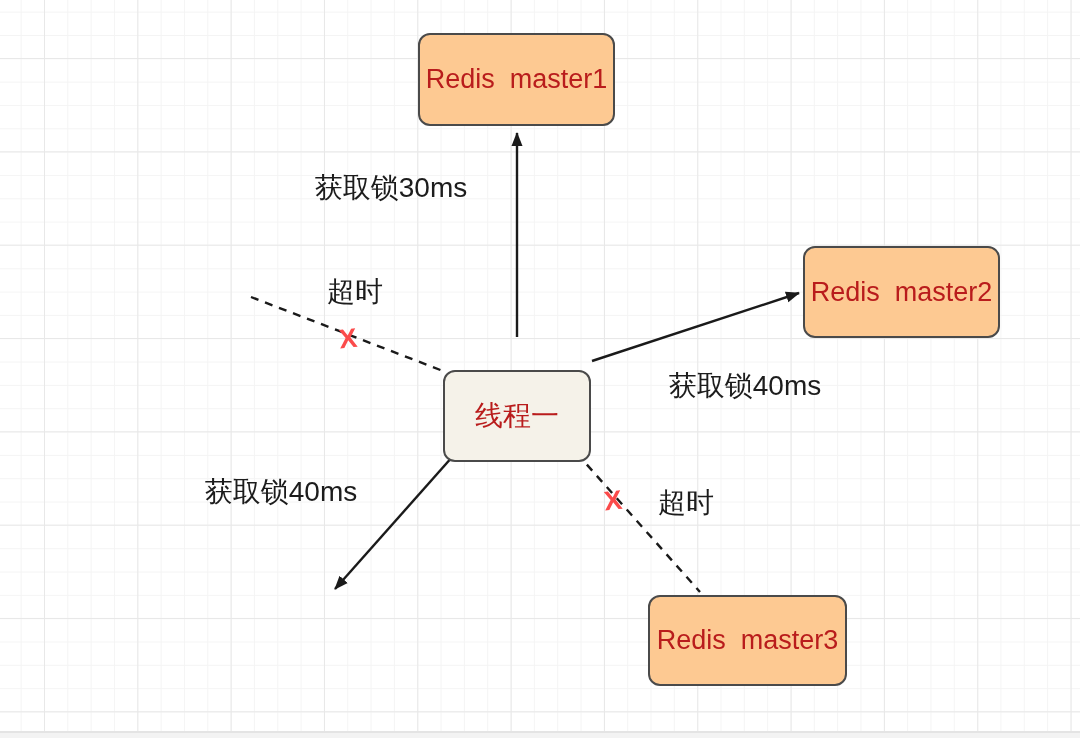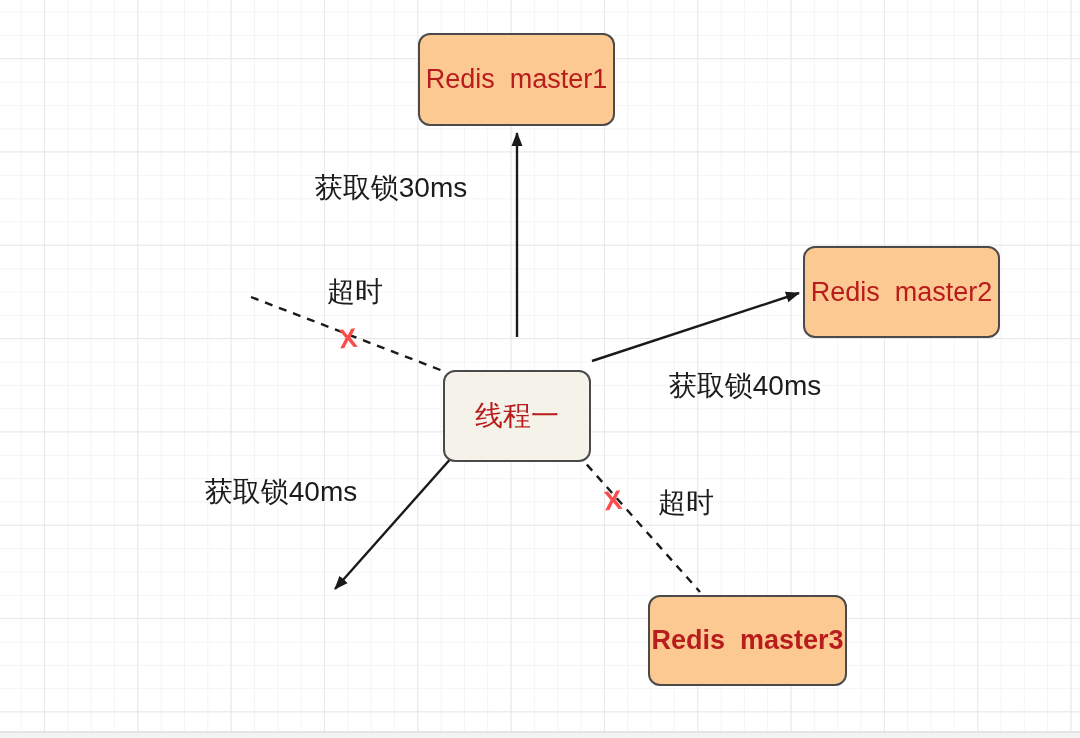--- a/index.html
+++ b/index.html
@@ -86,21 +86,21 @@
   </svg>
 
   <div class="node node--orange" style="left:418px; top:33px; width:197px; height:93px;">
     <span>Redis  master1</span>
   </div>
 
   <div class="node node--orange" style="left:803px; top:246px; width:197px; height:92px;">
     <span>Redis  master2</span>
   </div>
 
-  <div class="node node--orange" style="left:648px; top:595px; width:199px; height:91px;font-weight:bold;">
+  <div class="node node--orange" style="left:648px; top:595px; width:199px; height:91px;">
     <span>Redis  master3</span>
   </div>
 
 
 
   <div class="node node--cream" style="left:443px; top:338px; width:148px; height:92px;margin-top:32px;">
     <span>线程一</span>
   </div>
 
   <div class="elabel" style="left:391px; top:188px;">获取锁30ms</div>

